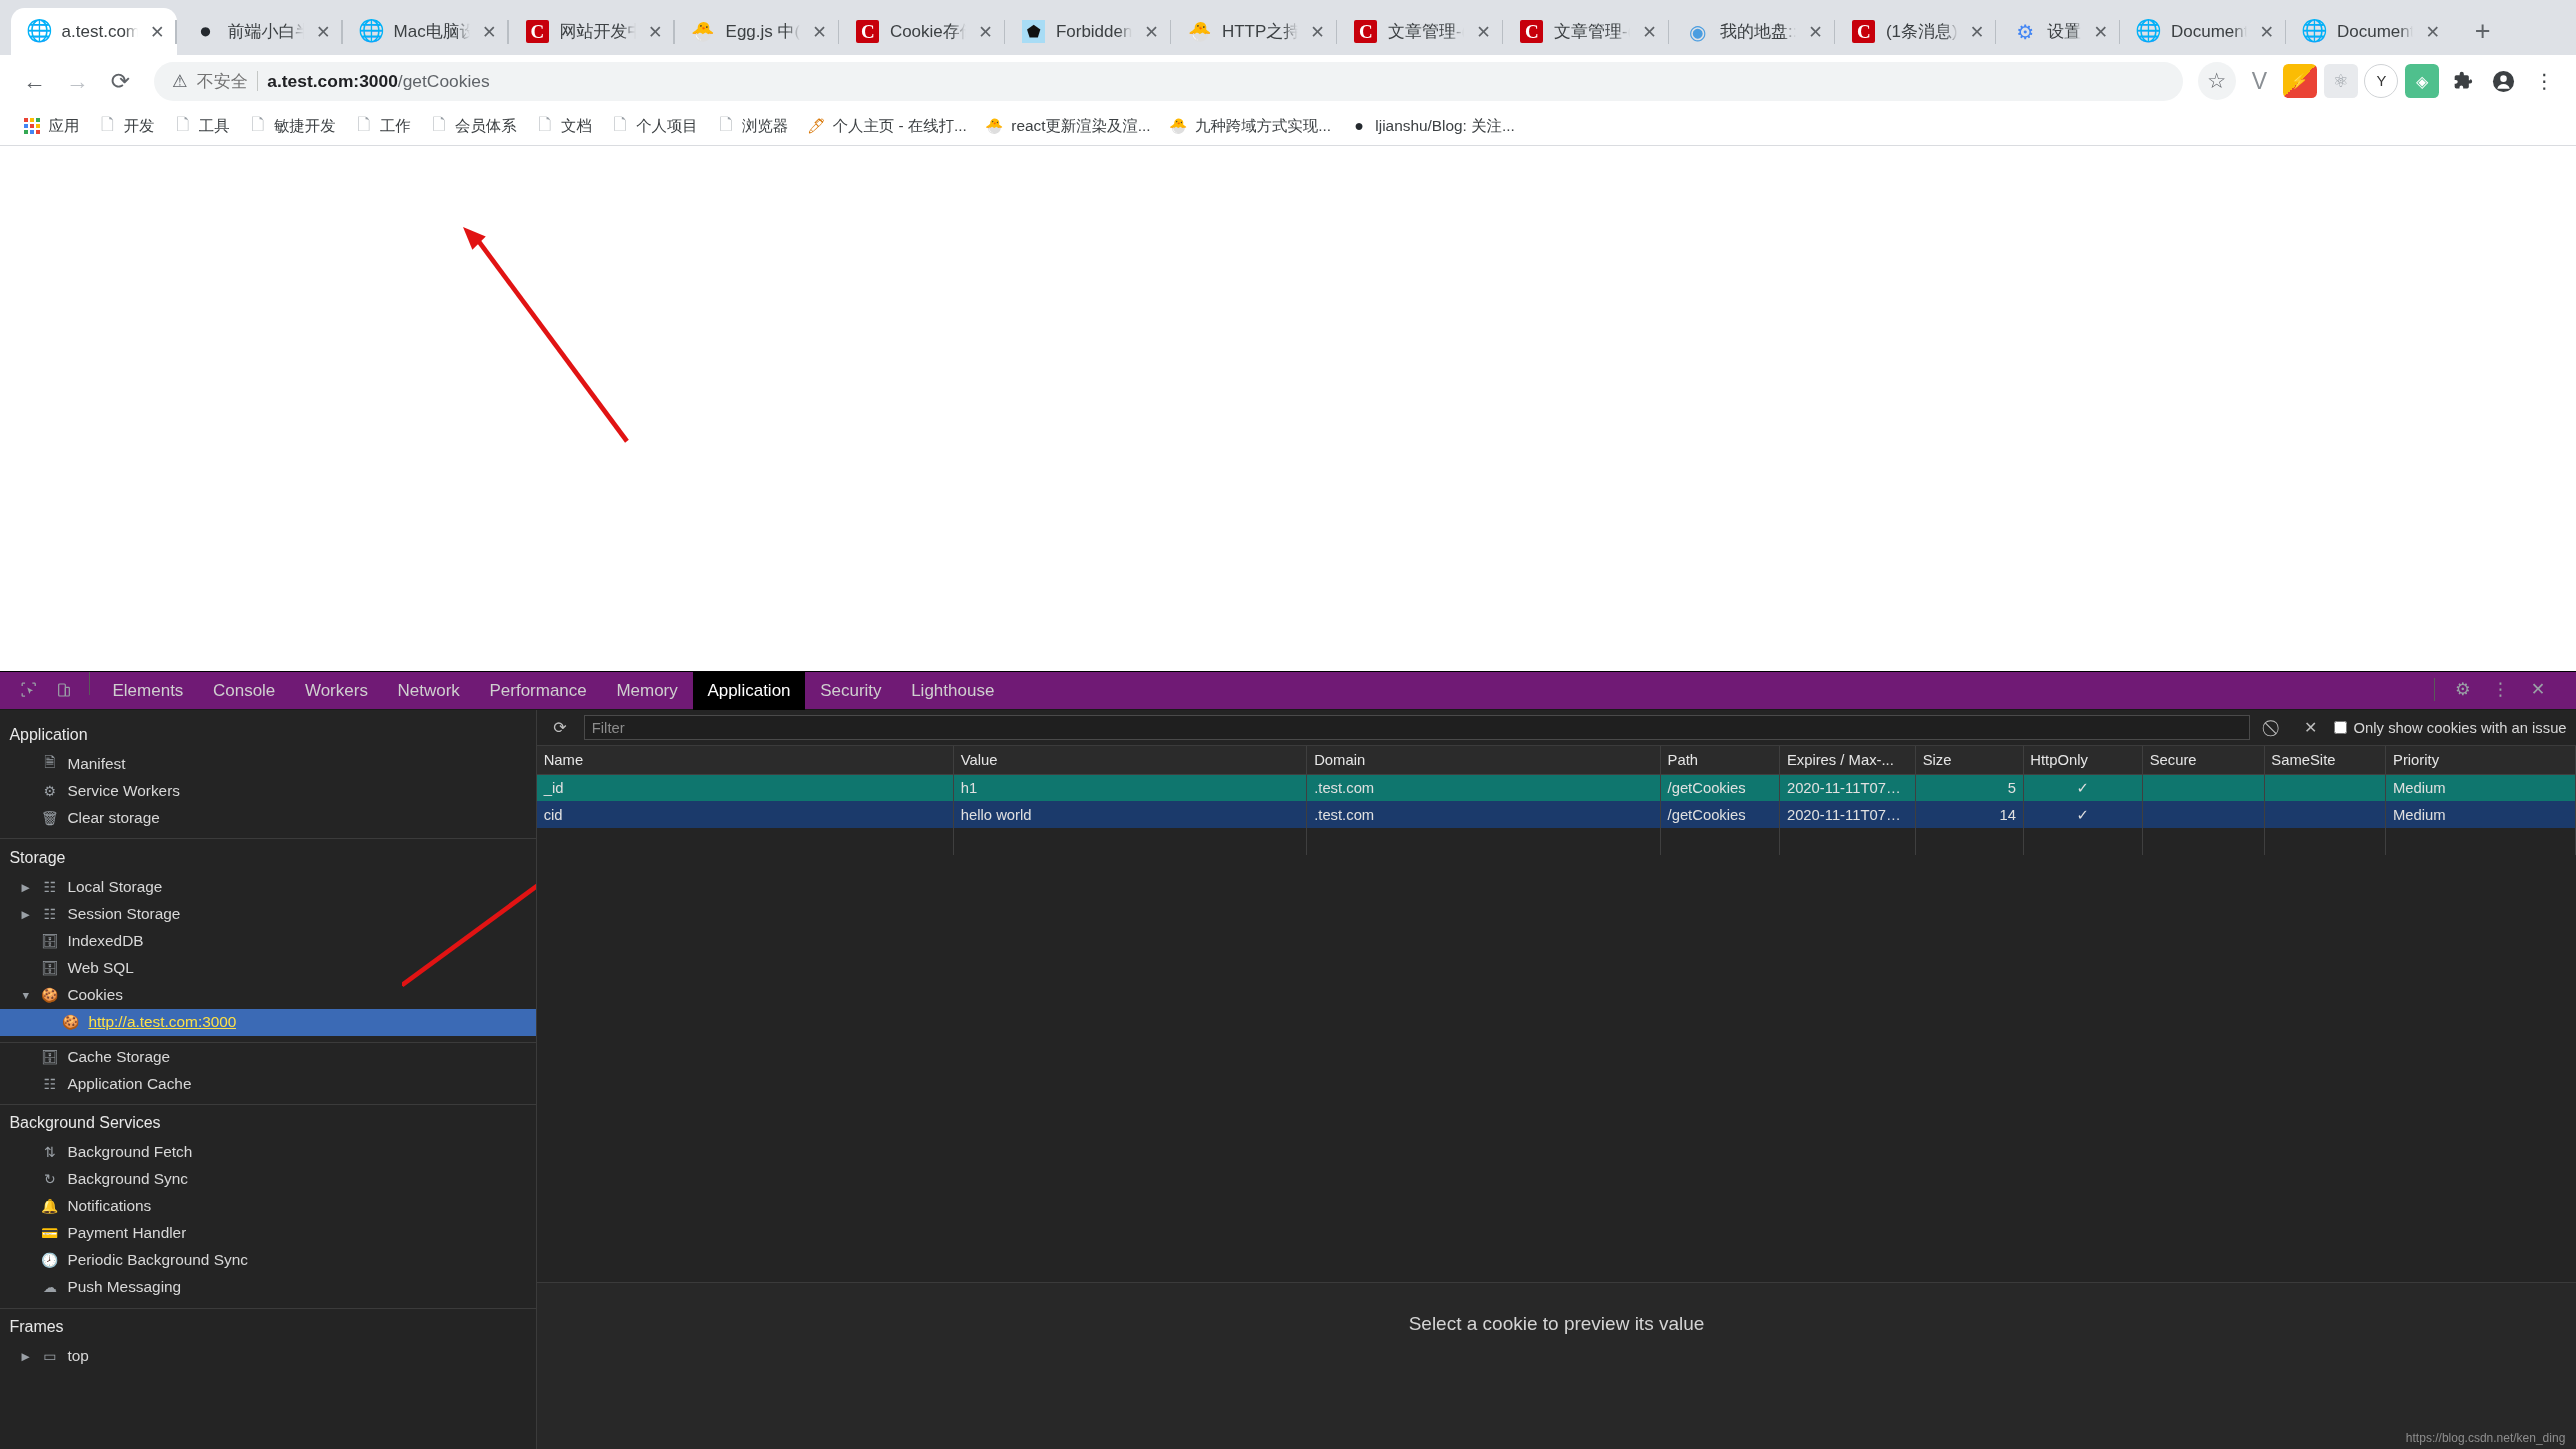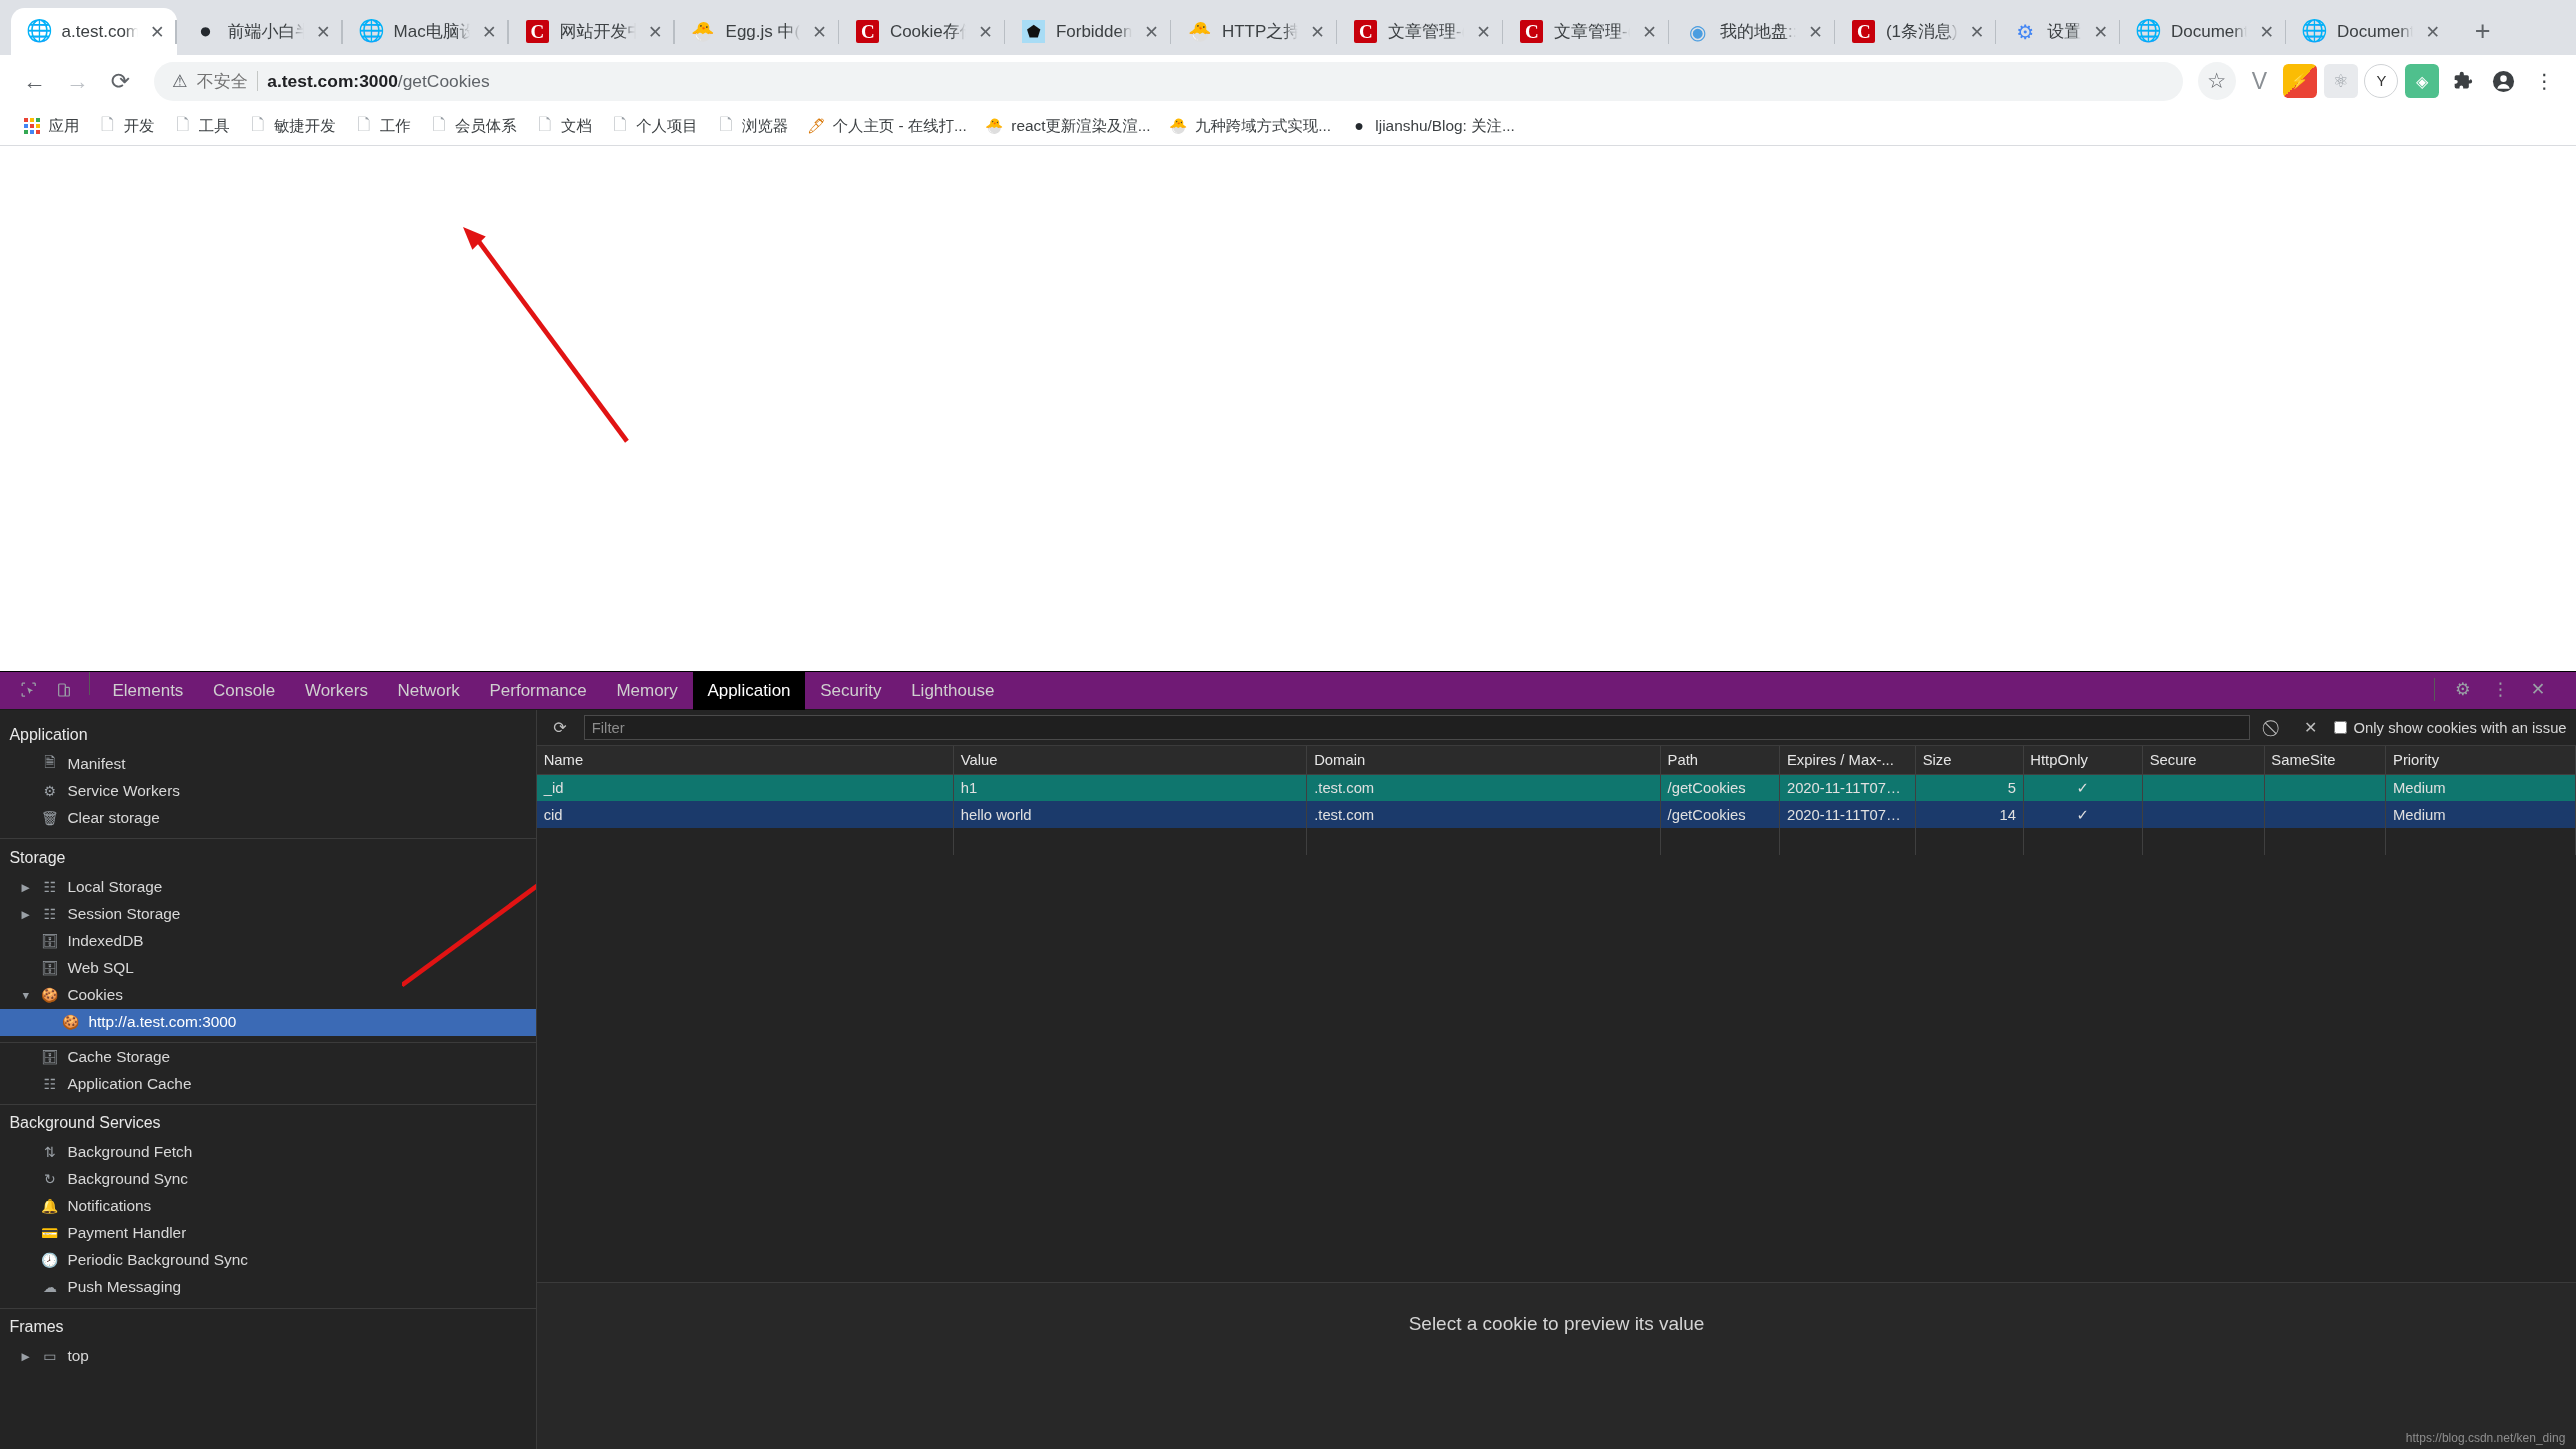--- a/index.html
+++ b/index.html
@@ -236,21 +236,21 @@
   }
   .dt-group + .dt-group { border-top: 0.7px solid #3b3b3b; margin-top: 6.7px; }
   .dt-item {
     height: 27px;
     display: flex; align-items: center;
     gap: 8px;
     padding-left: 19px;
     font-size: 15.4px; color: #d8d8d8;
   }
   .dt-item.selected { background: #3b6ab5; color: #ffffff; }
-  .dt-item.selected .dt-item-label { color: #ffffff; }
+  .dt-item.selected .dt-item-label { color: #fde047; text-decoration: underline; }
   .dt-twisty {
     width: 13.4px; flex: 0 0 13.4px; font-size: 10.7px; color: #9aa0a6; text-align: center;
   }
   .dt-twisty.empty { visibility: hidden; }
   .dt-ico {
     width: 19px; flex: 0 0 19px;
     display: flex; align-items: center; justify-content: center;
     font-size: 14px; color: #9aa0a6;
   }
   .dt-item-label { white-space: nowrap; overflow: hidden; }

